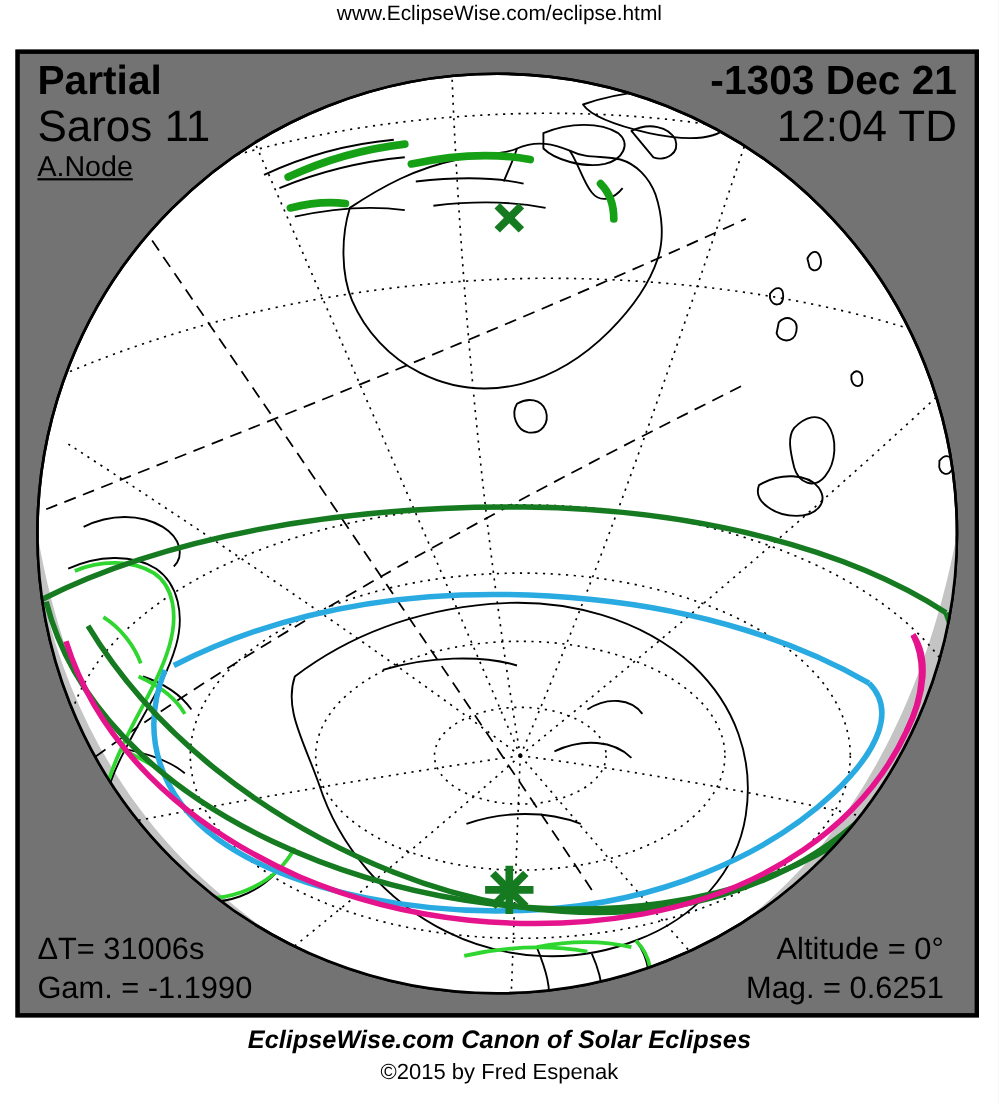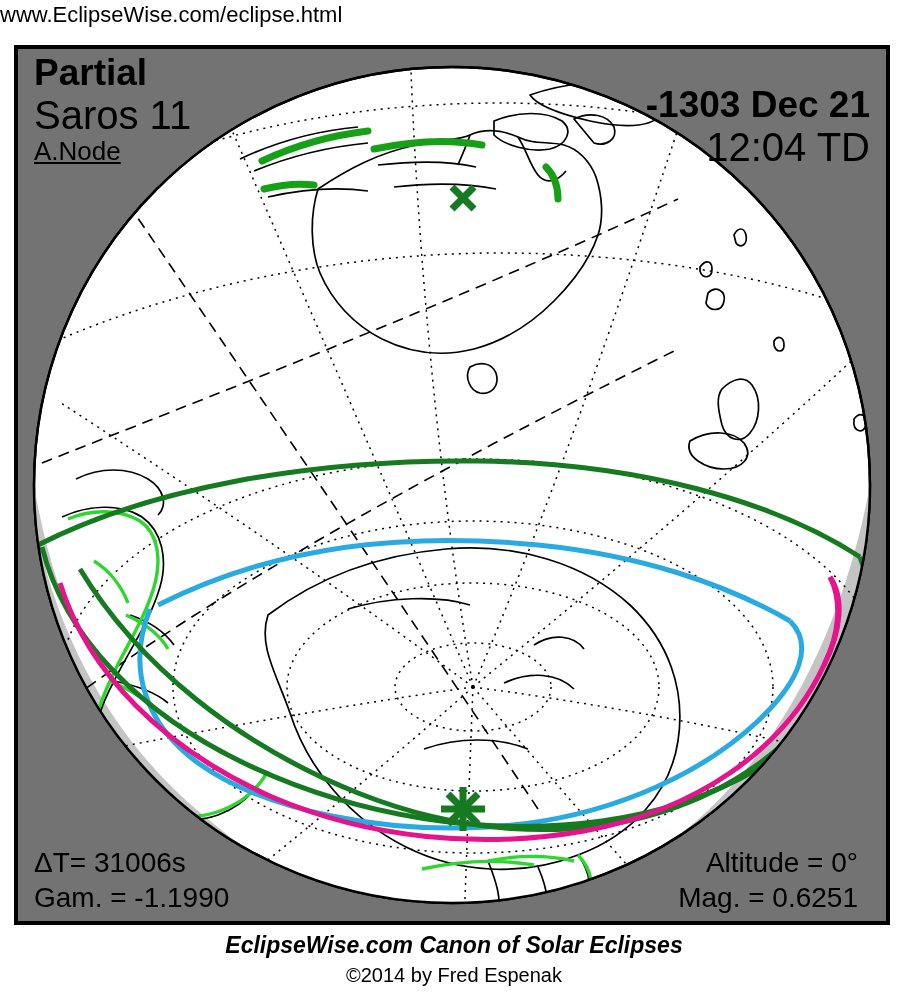--- a/index.html
+++ b/index.html
@@ -1,30 +1,30 @@
 <!DOCTYPE html>
 <html><head>
 <meta charset="utf-8">
 <style>
   html,body{margin:0;padding:0;background:#ffffff;}
   body{width:908px;height:1004px;overflow:hidden;
        font-family:"Liberation Sans","DejaVu Sans",sans-serif;color:#000;}
   .page{position:relative;width:908px;height:1004px;}
 
   
-  .url{position:absolute;top:2px;left:0;width:908px;text-align:left;
-       font-size:22px;letter-spacing:0px;}
+  .url{position:absolute;top:2px;left:0;width:908px;text-align:center;
+       font-size:19px;letter-spacing:0px;}
 
   
   .frame{position:absolute;left:14px;top:45px;width:876px;height:880px;
          border:4px solid #000;box-sizing:border-box;background:#737373;overflow:hidden;}
 
   
   .tl{position:absolute;left:16px;top:4px;}
-  .tr{position:absolute;right:16px;top:4px;text-align:right;margin-top:32px;}
+  .tr{position:absolute;right:16px;top:4px;text-align:right;}
   .bl{position:absolute;left:16px;bottom:6px;}
   .br{position:absolute;right:28px;bottom:6px;text-align:right;}
   .ttl{font-size:37px;font-weight:bold;line-height:1.07;white-space:nowrap;}
   .sub{font-size:40px;line-height:1.12;white-space:nowrap;}
   .sub2{font-size:26px;line-height:1.15;white-space:nowrap;text-decoration:underline;}
   .stat{font-size:28px;line-height:1.25;white-space:nowrap;}
 
   
   .globe{position:absolute;left:0;top:0;width:868px;height:872px;}
 
@@ -226,15 +226,15 @@
     </div>
 
     <div class="br">
       <div class="stat">Altitude =  0°</div>
       <div class="stat">Mag. = 0.6251</div>
     </div>
 
   </div>
 
   <div class="f1">EclipseWise.com Canon of Solar Eclipses</div>
-  <div class="f2">©2014 by Fred Espenak</div>
+  <div class="f2">©2015 by Fred Espenak</div>
 
 </div>
 
 </body></html>

